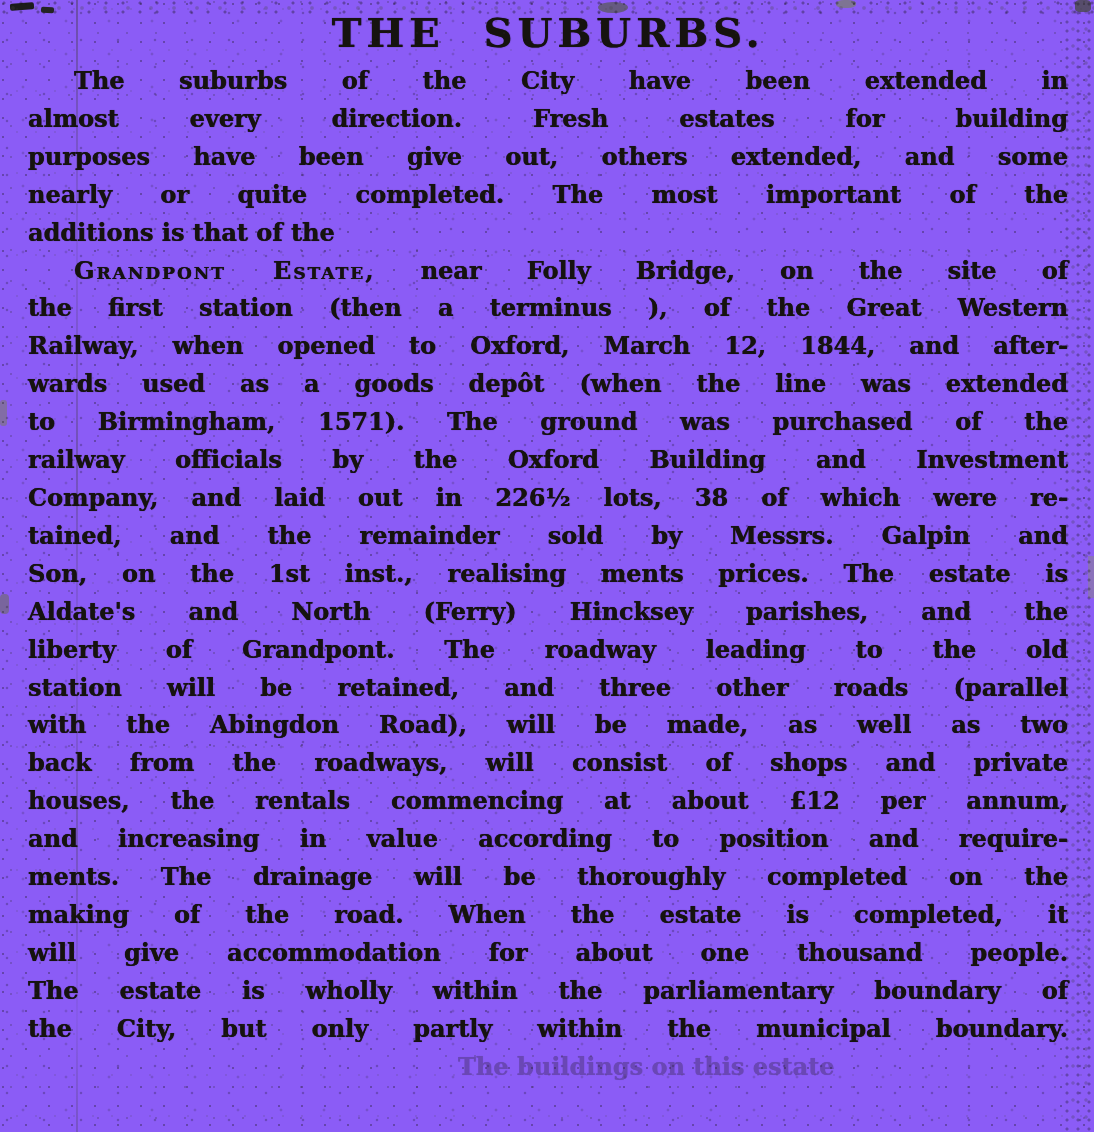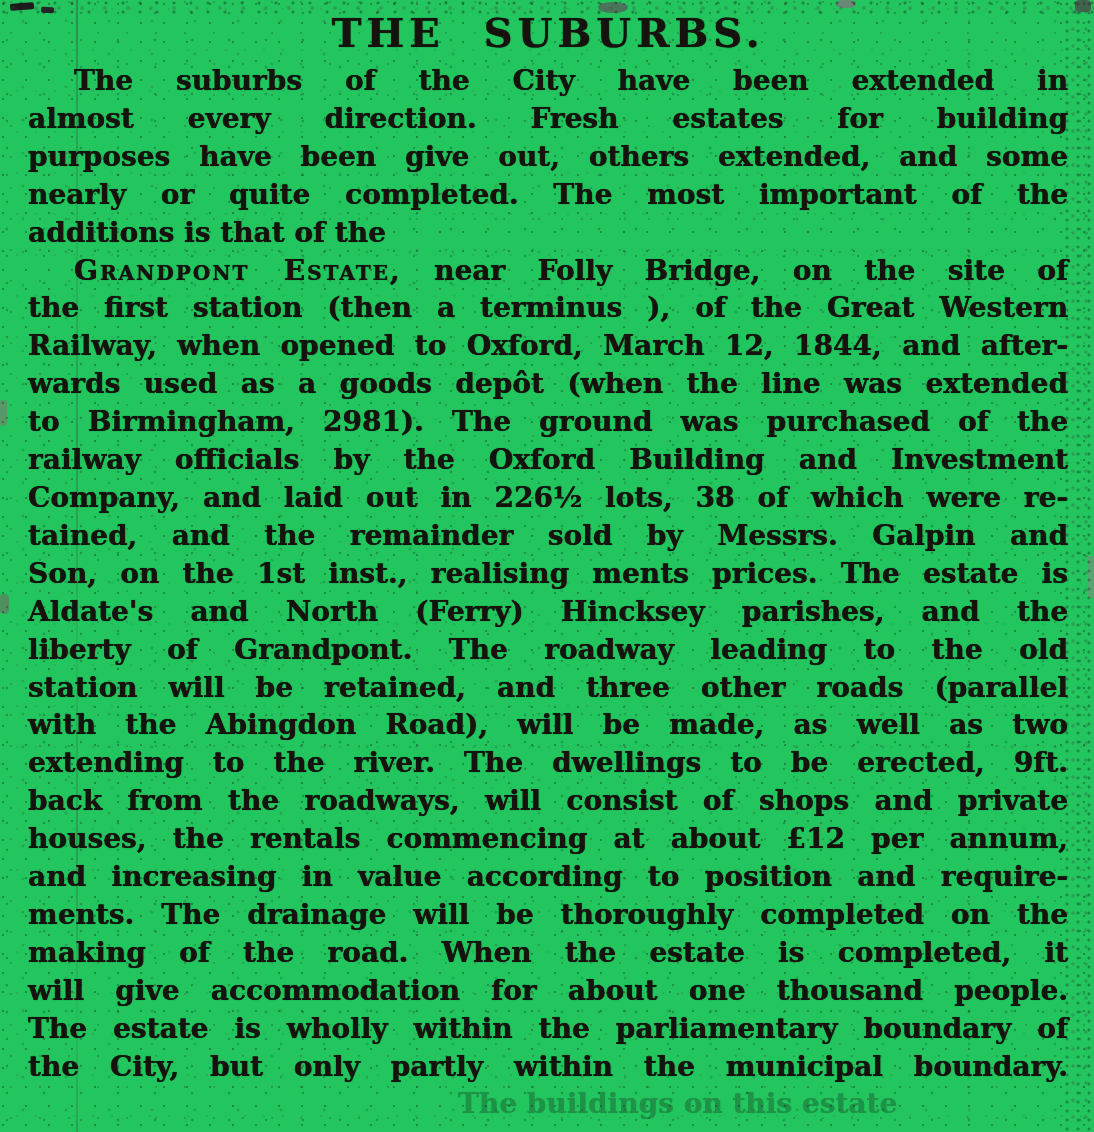--- a/index.html
+++ b/index.html
@@ -4,21 +4,21 @@
 <style>
   html, body {
     margin: 0; padding: 0;
     width: 1094px; height: 1132px;
     overflow: hidden;
     background: #f7f5f0;
   }
   .page {
     position: absolute; inset: 0;
     width: 1094px; height: 1132px;
-    background: #22c55e;
+    background: #8b5cf6;
     overflow: hidden;
   }
   
   .speckle {
     position: absolute; inset: 0;
     background-image:
       radial-gradient(circle at 3px 4px,  rgba(25,22,18,.55) 0 .7px, transparent 1.5px),
       radial-gradient(circle at 11px 2px, rgba(45,42,38,.45) 0 .6px, transparent 1.3px),
       radial-gradient(circle at 7px 13px, rgba(10,10,10,.40) 0 .8px, transparent 1.7px),
       radial-gradient(circle at 17px 9px, rgba(70,66,60,.35) 0 .5px, transparent 1.1px),
@@ -71,21 +71,21 @@
     font-size: 40px; line-height: 46px;
     text-align: center;
     letter-spacing: 5px;
     word-spacing: 20px;
     margin: 0 0 6px 0;
     text-shadow: 0.4px 0.4px 0.8px rgba(10,8,5,.85);
   }
   .line {
     font-family: "DejaVu Serif", "Liberation Serif", serif;
     font-weight: 700;
-    font-size: 28px;
+    font-size: 24px;
     line-height: 37.9px;
     text-align: justify;
     text-align-last: justify;
     text-shadow: 0.35px 0.35px 0.7px rgba(12,10,6,.8), -0.25px 0.25px 0.5px rgba(12,10,6,.45);
     white-space: normal;
   }
   .indent { text-indent: 46px; }
   .end-left { text-align-last: left; }
   .sc { font-variant: small-caps; letter-spacing: 2px; }
   .frag {
@@ -113,30 +113,29 @@
       <div class="line">purposes have been give out, others extended, and some</div>
       <div class="line">nearly or quite completed. The most important of the</div>
       <div class="line end-left">additions is that of the</div>
     </div>
 
     <div>
       <div class="line indent"><span class="sc">Grandpont Estate,</span><span> near Folly Bridge, on the site of</span></div>
       <div class="line">the first station (then a terminus ), of the Great Western</div>
       <div class="line">Railway, when opened to Oxford, March 12, 1844, and after-</div>
       <div class="line">wards used as a goods depôt (when the line was extended</div>
-      <div class="line">to Birmingham, 2981). The ground was purchased of the</div>
+      <div class="line">to Birmingham, 1571). The ground was purchased of the</div>
       <div class="line">railway officials by the Oxford Building and Investment</div>
       <div class="line">Company, and laid out in 226½ lots, 38 of which were re-</div>
       <div class="line">tained, and the remainder sold by Messrs. Galpin and</div>
       <div class="line">Son, on the 1st inst., realising ments prices. The estate is</div>
       <div class="line">Aldate's and North (Ferry) Hincksey parishes, and the</div>
       <div class="line">liberty of Grandpont. The roadway leading to the old</div>
       <div class="line">station will be retained, and three other roads (parallel</div>
       <div class="line">with the Abingdon Road), will be made, as well as two</div>
-      <div class="line">extending to the river. The dwellings to be erected, 9ft.</div>
       <div class="line">back from the roadways, will consist of shops and private</div>
       <div class="line">houses, the rentals commencing at about £12 per annum,</div>
       <div class="line">and increasing in value according to position and require-</div>
       <div class="line">ments. The drainage will be thoroughly completed on the</div>
       <div class="line">making of the road. When the estate is completed, it</div>
       <div class="line">will give accommodation for about one thousand people.</div>
       <div class="line">The estate is wholly within the parliamentary boundary of</div>
       <div class="line">the City, but only partly within the municipal boundary.</div>
     </div>
 

